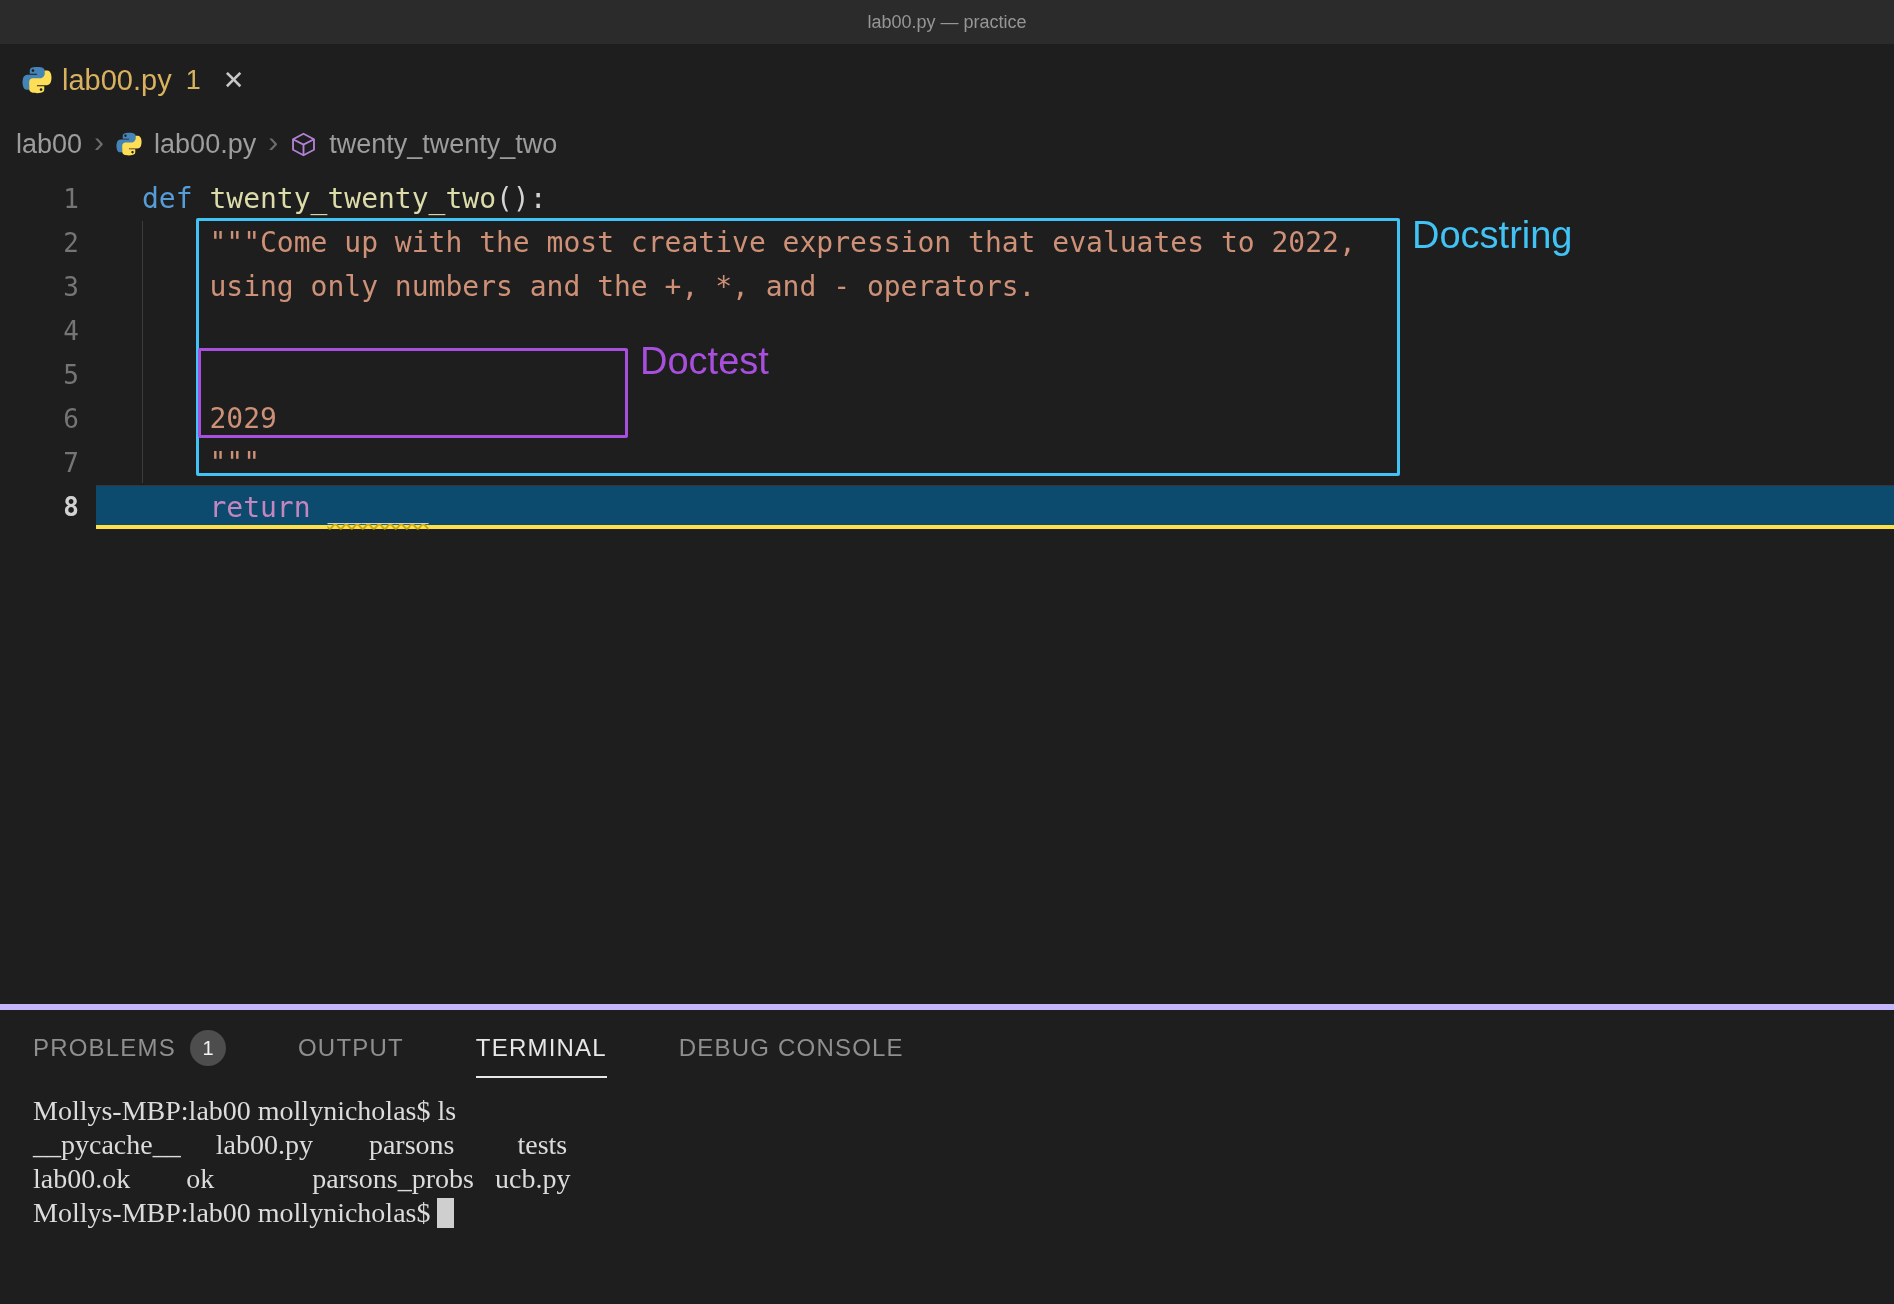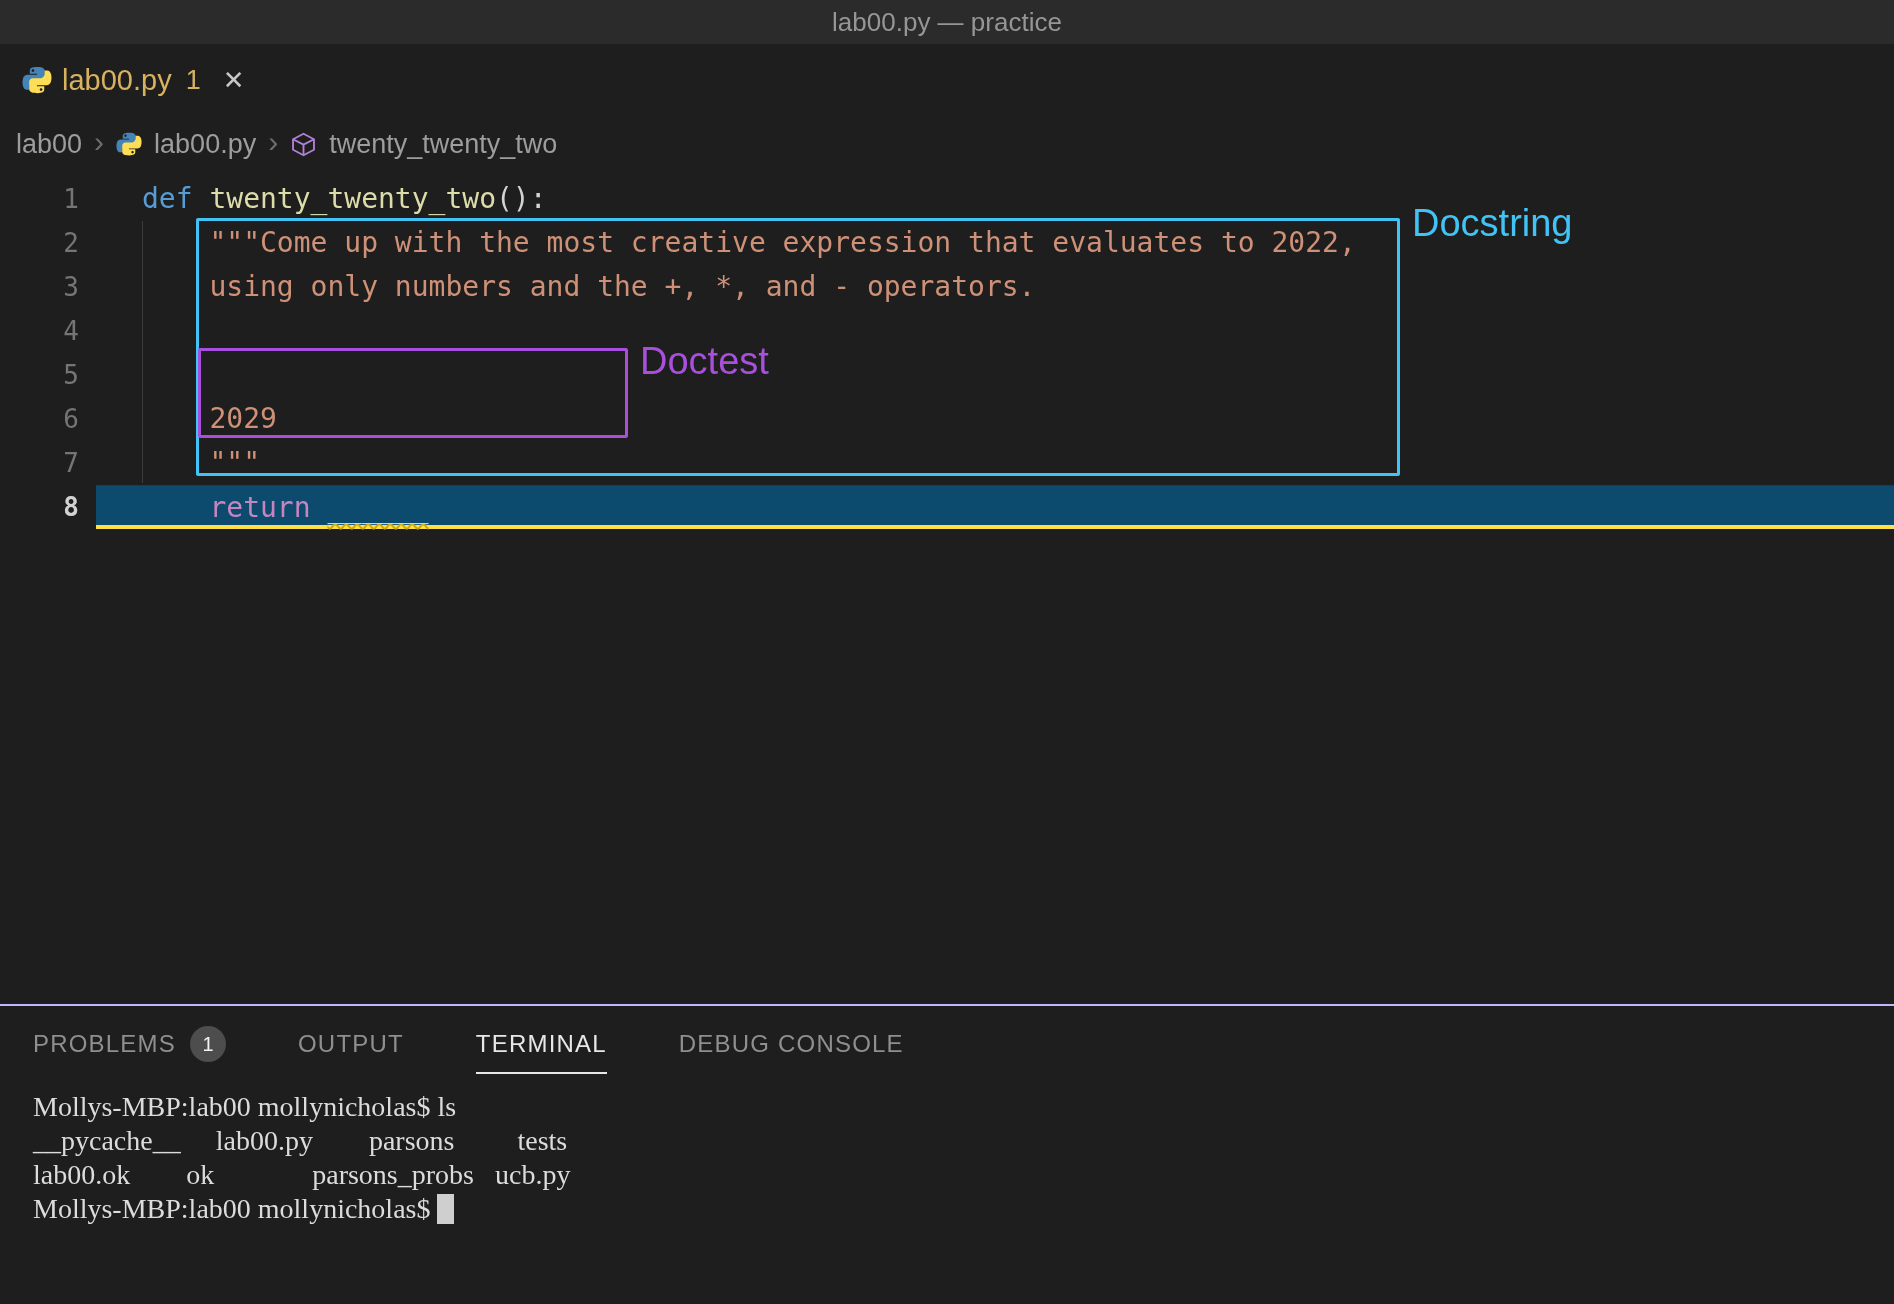--- a/index.html
+++ b/index.html
@@ -1,21 +1,21 @@
 <!DOCTYPE html>
 <html><head>
 <meta charset="utf-8">
 <style>
   *{margin:0;padding:0;box-sizing:border-box}
   html,body{width:1894px;height:1304px;background:#1e1e1e;overflow:hidden;
     font-family:"Liberation Sans",sans-serif}
 
   
   .titlebar{height:44px;background:#2b2b2b;display:flex;align-items:center;
-    justify-content:center;color:#969696;font-size:26px}
+    justify-content:center;color:#969696;font-size:18px}
 
   
   .tabbar{height:72px;display:flex;align-items:stretch;background:#1e1e1e}
   .tab{display:flex;align-items:center;gap:10px;padding:0 22px;min-width:286px;
     background:#1e1e1e;cursor:pointer}
   .tab-icon{display:flex;align-items:center}
   .tab-label{color:#d9b25f;font-size:29px}
   .tab-warn{color:#d9b25f;font-size:27px;margin-left:4px}
   .tab-close{color:#c8c8c8;font-size:26px;margin-left:12px}
 
@@ -45,25 +45,25 @@
     text-underline-offset:6px;text-decoration-skip-ink:none}
   .indent-guide{position:absolute;left:142px;top:49px;width:1px;height:262px;
     background:#3c3c3c}
 
   
   .ann-box{position:absolute;border:3px solid;border-radius:2px;pointer-events:none}
   .ann-box.cyan{left:196px;top:46px;width:1204px;height:258px}
   .ann-box.purple{left:198px;top:176px;width:430px;height:90px}
   .ann-label{position:absolute;font-family:"Liberation Sans",sans-serif;
     font-size:38px;pointer-events:none}
-  .ann-label.cyan-l{left:1412px;top:30px}
+  .ann-label.cyan-l{left:1412px;top:42px}
   .ann-label.purple-l{left:640px;top:168px}
 
   
-  .panel{height:232px;border-top:2px solid #c4b5fd;background:#1e1e1e}
+  .panel{height:232px;border-top:6px solid #c4b5fd;background:#1e1e1e}
   .panel-tabs{height:76px;display:flex;align-items:center;gap:72px;padding-left:33px}
   .ptab{position:relative;display:flex;align-items:center;gap:14px;color:#8f8f8f;
     font-size:24px;letter-spacing:1.2px;height:100%;cursor:pointer}
   .ptab.active{color:#e7e7e7}
   .ptab.active::after{content:"";position:absolute;left:0;right:0;bottom:8px;
     height:2px;background:#e7e7e7}
   .ptab-badge{width:36px;height:36px;border-radius:50%;background:#4d4d4d;
     color:#f2f2f2;font-size:20px;letter-spacing:0;display:flex;align-items:center;
     justify-content:center}
   .terminal{padding:8px 0 0 33px;font-family:Liberation Serif, serif;

